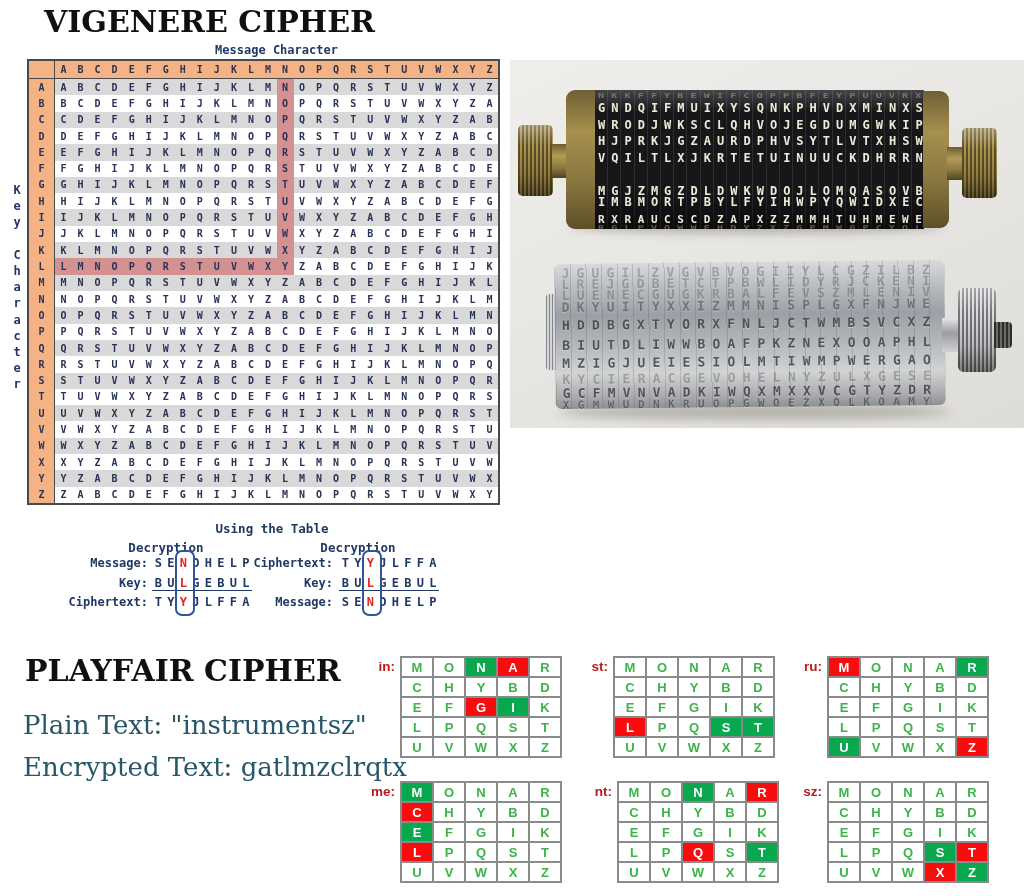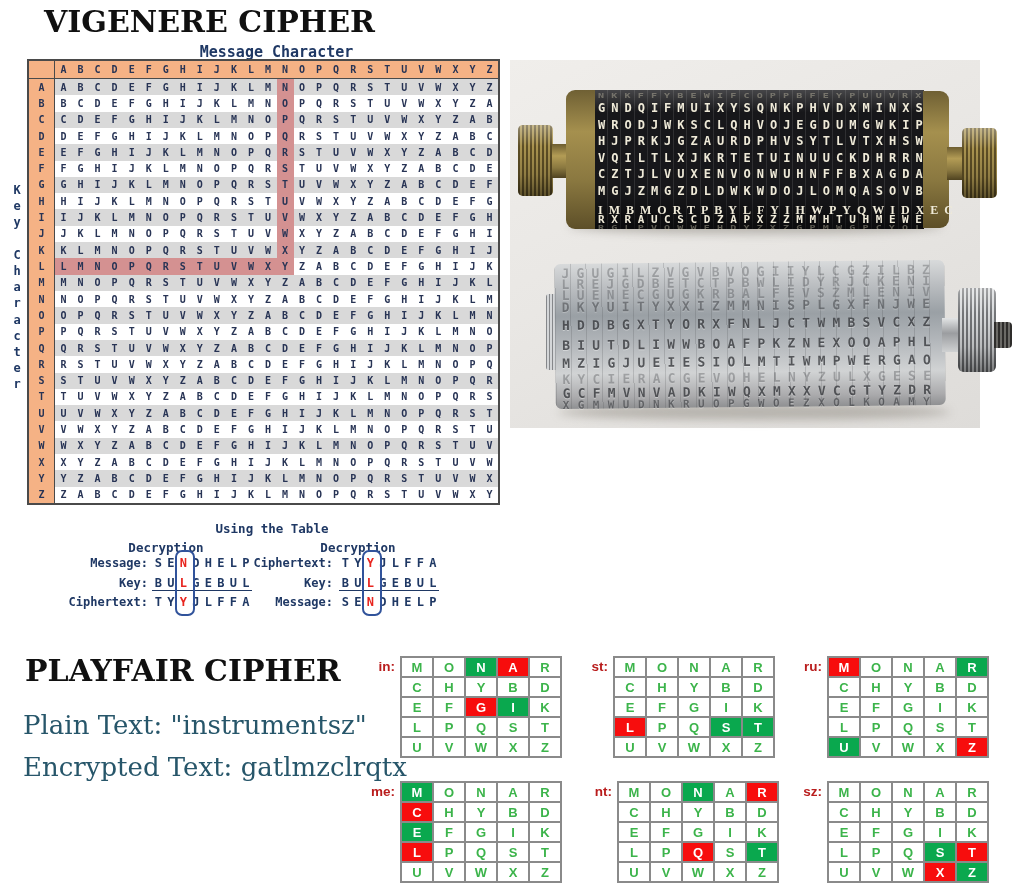--- a/index.html
+++ b/index.html
@@ -7,21 +7,21 @@
         font-family:"DejaVu Sans Mono",monospace;}
 
   
   .big-title{position:absolute;font-family:"DejaVu Serif",serif;font-weight:bold;color:#101010;white-space:nowrap;}
   #vig-title{left:44px;top:4px;font-size:30px;}
   #jef-title{left:521px;top:10px;font-size:28px;}
   #pf-title{left:25px;top:653px;font-size:30px;}
 
   
   #msg-axis{position:absolute;left:53px;top:43px;width:447px;text-align:center;
-            font-size:15px;font-weight:bold;color:#1F3864;}
+            font-size:12px;font-weight:bold;color:#1F3864;}
   #key-axis{position:absolute;left:8px;top:182px;width:18px;text-align:center;
             font-size:12px;font-weight:bold;color:#1F3864;}
   #key-axis div{height:16.2px;line-height:16.2px;}
   #vig-table{position:absolute;left:27px;top:59px;width:473px;height:446px;
              display:grid;grid-template-columns:26px repeat(26,1fr);
              grid-template-rows:18px repeat(26,1fr);
              border:2px solid #4a4a4a;box-sizing:border-box;
              font-size:10px;font-weight:bold;color:#283455;}
   .vc{display:flex;align-items:center;justify-content:center;}
   .vh{background:#F5B285;}
@@ -32,21 +32,21 @@
 
   
   .ut-t{position:absolute;font-size:12.5px;font-weight:bold;color:#1F3864;text-align:center;}
   .ut-label{position:absolute;width:120px;text-align:right;font-size:12px;font-weight:bold;color:#1F3864;}
   .ut-ch{position:absolute;width:12.5px;text-align:center;font-size:12px;font-weight:bold;color:#1F3864;}
   .ut-ch.red{color:#E8251F;}
   .ut-ch.und{border-bottom:1.5px solid #1F3864;}
   .ut-box{position:absolute;width:16.5px;height:62px;border:2px solid #31539B;border-radius:7px;}
 
   
-  #photo{position:absolute;left:510px;top:60px;width:470px;height:368px;
+  #photo{position:absolute;left:510px;top:60px;width:514px;height:368px;
          background:linear-gradient(155deg,#f0eeeb 0%,#e9e7e4 45%,#dedcd9 100%);}
   .shadow{position:absolute;border-radius:50%;filter:blur(5px);}
   
   .knob1{position:absolute;border-radius:5px;
         background:repeating-linear-gradient(90deg,#5d4e25 0 2px,#a9934f 2px 4px);}
   .knob1:after,.knob2:after{content:"";position:absolute;inset:0;border-radius:inherit;
         background:linear-gradient(180deg,rgba(255,255,255,.35),rgba(255,255,255,0) 30%,rgba(0,0,0,.15) 70%,rgba(0,0,0,.45));}
   .axle1{position:absolute;background:linear-gradient(180deg,#6d5d30,#b39c55 35%,#8a7840 70%,#4f4220);}
   .cap1{position:absolute;background:linear-gradient(180deg,#6f6034,#a5904e 30%,#8a7840 65%,#5d4f28);}
   .capL{border-radius:9px 0 0 9px;}
@@ -915,23 +915,22 @@
     <div class="shadow" style="left:58px;top:158px;width:375px;height:16px;background:rgba(110,104,95,.4);"></div>
     <div class="knob1" style="left:8px;top:65px;width:35px;height:71px;"></div>
     <div class="axle1" style="left:42px;top:84px;width:16px;height:34px;"></div>
     <div class="cap1 capL" style="left:56px;top:30px;width:30px;height:139px;"></div>
     <div id="band1">
         <div class="c1row edge" style="top: 0px;">NKKFFYBEWIFCOPPBFEYPUUVRX</div>
         <div class="c1row" style="top: 11px;">GNDQIFMUIXYSQNKPHVDXMINXS</div>
         <div class="c1row" style="top: 27.5px;">WRODJWKSCLQHVOJEGDUMGWKIP</div>
         <div class="c1row" style="top: 44px;">HJPRKJGZAURDPHVSYTLVTXHSW</div>
         <div class="c1row" style="top: 60.5px;">VQILTLXJKRTETUINUUCKDHRRN</div>
-        <div class="c1row" style="top: 77px;">CZTJLVUXENVONWUHNFFBXAGDA</div>
         <div class="c1row" style="top: 93.5px;">MGJZMGZDLDWKWDOJLOMQASOVB</div>
-        <div class="c1row" style="top: 113px; font-family: Liberation Serif, serif;">IMBMORTPBYLFYIHWPYQWIDXEC</div>
+        <div class="c1row" style="top: 105px;">IMBMORTPBYLFYIHWPYQWIDXEC</div>
         <div class="c1row r8" style="top: 123px;">RXRAUCSCDZAPXZZMMHTUHMEWE</div>
         <div class="c1row edge" style="top: 132px;">RGLPVQWWEHDYZXZGPMWGPCYOL</div>
       </div>
     <div class="cap1 capR" style="left:413px;top:31px;width:26px;height:137px;"></div>
     <div class="axle1" style="left:437px;top:87px;width:17px;height:33px;"></div>
     <div class="knob1" style="left:452px;top:68px;width:35px;height:70px;"></div>
 
     <div class="shadow" style="left:48px;top:344px;width:392px;height:16px;background:rgba(110,104,95,.38);"></div>
     <div class="knurl2" style="left:36px;top:234px;width:20px;height:76px;"></div>
     <div id="body2">

